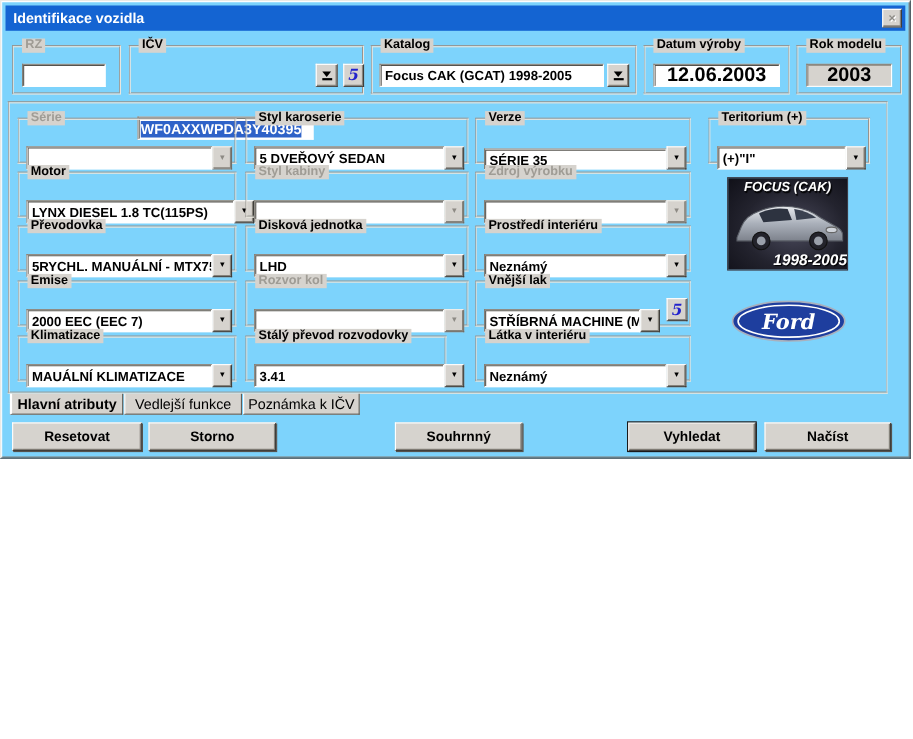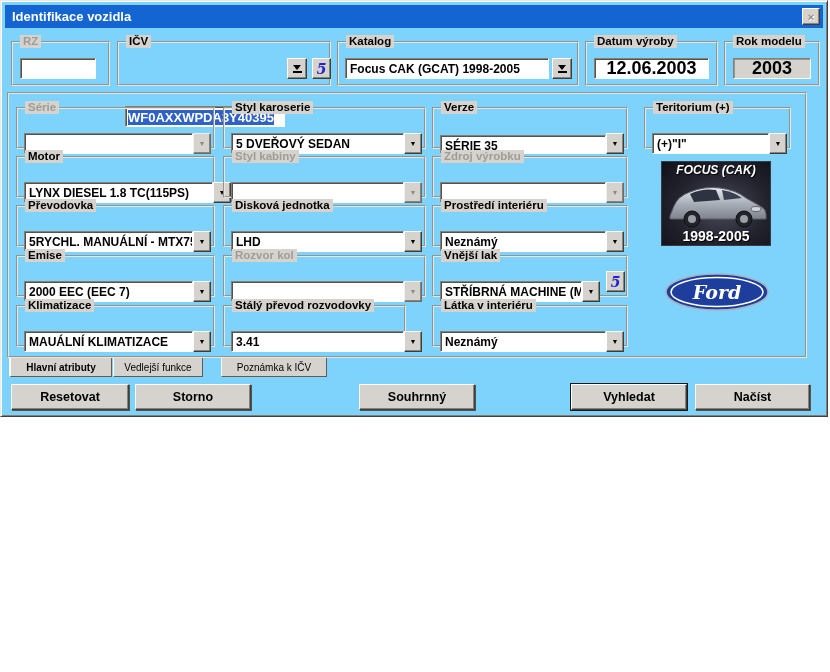--- a/index.html
+++ b/index.html
@@ -83,21 +83,21 @@
   }
 
   .selected-text { background:#2e62c8; color:#ffffff; }
 
   .main-box { position:absolute; left:6px; top:91px; width:800px; height:266px; border:2px groove #e9e6df; }
 
   .tab {
     position:absolute; top:357px; height:19px; background:#d6d3ce;
     border-left:1px solid #ffffff; border-right:1px solid #5f5d57; border-bottom:1px solid #5f5d57;
     display:flex; align-items:center; justify-content:center;
-    font-size:10px; color:#000; cursor:default;
+    font-size:13px; color:#000; cursor:default;
   }
   .tab.active { font-weight:bold; border-left:2px solid #ffffff; }
 
   .btn {
     position:absolute; top:383px; height:26px; background:#d6d3ce;
     border:1px solid; border-color:#ffffff #3f3e3b #3f3e3b #ffffff;
     box-shadow: inset -1px -1px 0 #87837b, 1px 1px 0 #55534e;
     display:flex; align-items:center; justify-content:center;
     font-size:12.5px; font-weight:bold; color:#000; cursor:default;
   }
@@ -108,22 +108,22 @@
     position:absolute; left:660px; top:160px; width:110px; height:85px;
     background: radial-gradient(ellipse at 55% 55%, #4a4a5c 0%, #23232e 55%, #101018 100%);
     border:1px solid #3a3a44; overflow:hidden;
   }
   .car-badge .top-text {
     position:absolute; top:1px; left:0; right:0; text-align:center;
     font-style:italic; font-weight:bold; font-size:12px; color:#ffffff;
     text-shadow: 1px 1px 1px #000;
   }
   .car-badge .bottom-text {
-    position:absolute; bottom:1px; left:0; right:0; text-align:center;
-    font-weight:bold; font-size:14px; color:#ffffff;
+    position:absolute; bottom:1px; left:0; right:0; text-align:right;
+    font-style:italic; font-weight:bold; font-size:14px; color:#ffffff;
     text-shadow: 1px 1px 1px #000;
   }
   .car-badge svg { position:absolute; left:2px; top:16px; }
 
   .ford-logo { position:absolute; left:664px; top:272px; width:104px; height:38px; }
 </style>
 </head>
 <body>
 
 <div class="page">
@@ -335,21 +335,21 @@
 
     <svg class="ford-logo" viewBox="0 0 104 38">
       <ellipse cx="52" cy="19" rx="51" ry="18" fill="#1e3e9e" stroke="#aab0bc" stroke-width="1.5"></ellipse>
       <ellipse cx="52" cy="19" rx="46" ry="14.5" fill="none" stroke="#ffffff" stroke-width="1.5"></ellipse>
       <text x="52" y="26" text-anchor="middle" font-family="DejaVu Serif, serif" font-style="italic" font-weight="bold" font-size="19" fill="#ffffff">Ford</text>
     </svg>
 
     <div class="tab active" style="left:8px;width:103px;">
       <span>Hlavní atributy</span>
     </div>
-    <div class="tab" style="left:112px;width:90px;">
+    <div class="tab" style="left:112px;width:107px;">
       <span>Vedlejší funkce</span>
     </div>
     <div class="tab" style="left:220px;width:106px;">
       <span>Poznámka k IČV</span>
     </div>
 
     <div class="btn" style="left:10px;width:118px;">Resetovat</div>
     <div class="btn" style="left:134px;width:116px;">Storno</div>
     <div class="btn" style="left:358px;width:116px;">Souhrnný</div>
     <div class="btn default" style="left:570px;width:116px;">Vyhledat</div>

